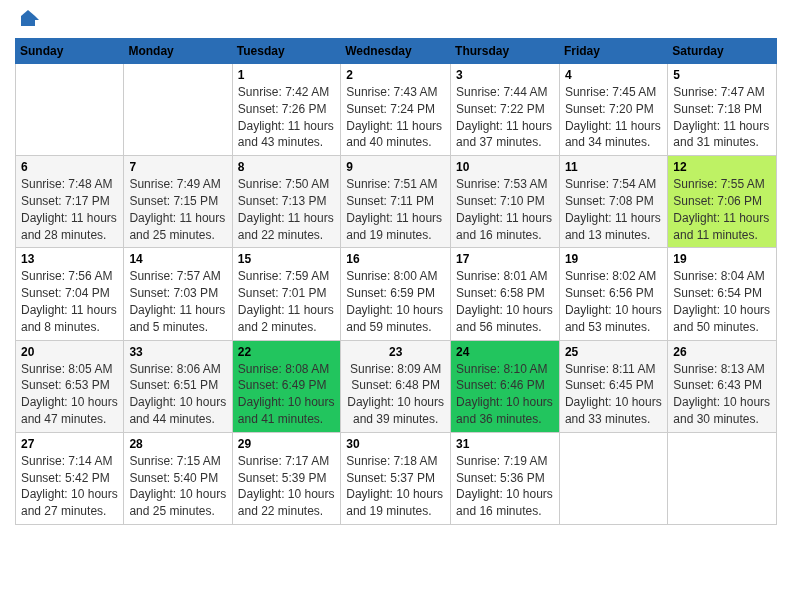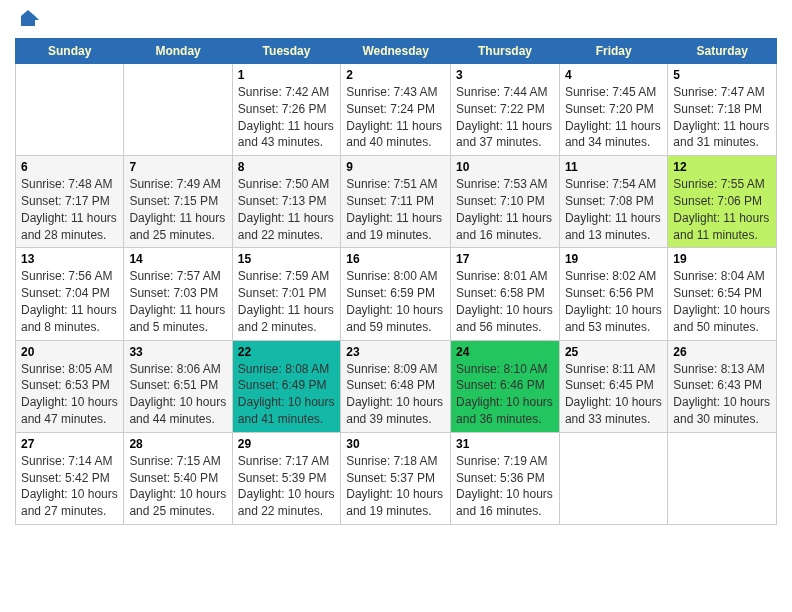--- a/index.html
+++ b/index.html
@@ -47,23 +47,23 @@
       color: #444;
       margin-top: 2px;
     }
     .calendar {
       width: 100%;
       border-collapse: collapse;
       font-size: 11px;
     }
     .calendar th {
       background: #2a6db5;
-      color: #fef9c3;
+      color: #000000;
       padding: 5px 4px;
-      text-align: center;
+      text-align: left;
       font-size: 12px;
       font-weight: bold;
       border: 1px solid #2a6db5;
     }
     .calendar td {
       border: 1px solid #ccc;
       vertical-align: top;
       padding: 4px 5px;
       width: 113px;
       min-height: 80px;
@@ -222,25 +222,25 @@
         </tr>
         <tr>
           <td style="background: rgb(245, 245, 245);">
             <span class="day-num">20</span>
             <div class="day-info">Sunrise: 8:05 AM<br>Sunset: 6:53 PM<br>Daylight: 10 hours<br>and 47 minutes.</div>
           </td>
           <td style="background: rgb(245, 245, 245);">
             <span class="day-num">33</span>
             <div class="day-info">Sunrise: 8:06 AM<br>Sunset: 6:51 PM<br>Daylight: 10 hours<br>and 44 minutes.</div>
           </td>
-          <td style="background: #14b8a6;">
+          <td style="background: #22c55e;">
             <span class="day-num">22</span>
             <div class="day-info">Sunrise: 8:08 AM<br>Sunset: 6:49 PM<br>Daylight: 10 hours<br>and 41 minutes.</div>
           </td>
-          <td style="background: rgb(245, 245, 245);">
+          <td style="background: rgb(245, 245, 245); text-align: center;">
             <span class="day-num">23</span>
             <div class="day-info">Sunrise: 8:09 AM<br>Sunset: 6:48 PM<br>Daylight: 10 hours<br>and 39 minutes.</div>
           </td>
           <td style="background: #22c55e;">
             <span class="day-num">24</span>
             <div class="day-info">Sunrise: 8:10 AM<br>Sunset: 6:46 PM<br>Daylight: 10 hours<br>and 36 minutes.</div>
           </td>
           <td style="background: rgb(245, 245, 245);">
             <span class="day-num">25</span>
             <div class="day-info">Sunrise: 8:11 AM<br>Sunset: 6:45 PM<br>Daylight: 10 hours<br>and 33 minutes.</div>

